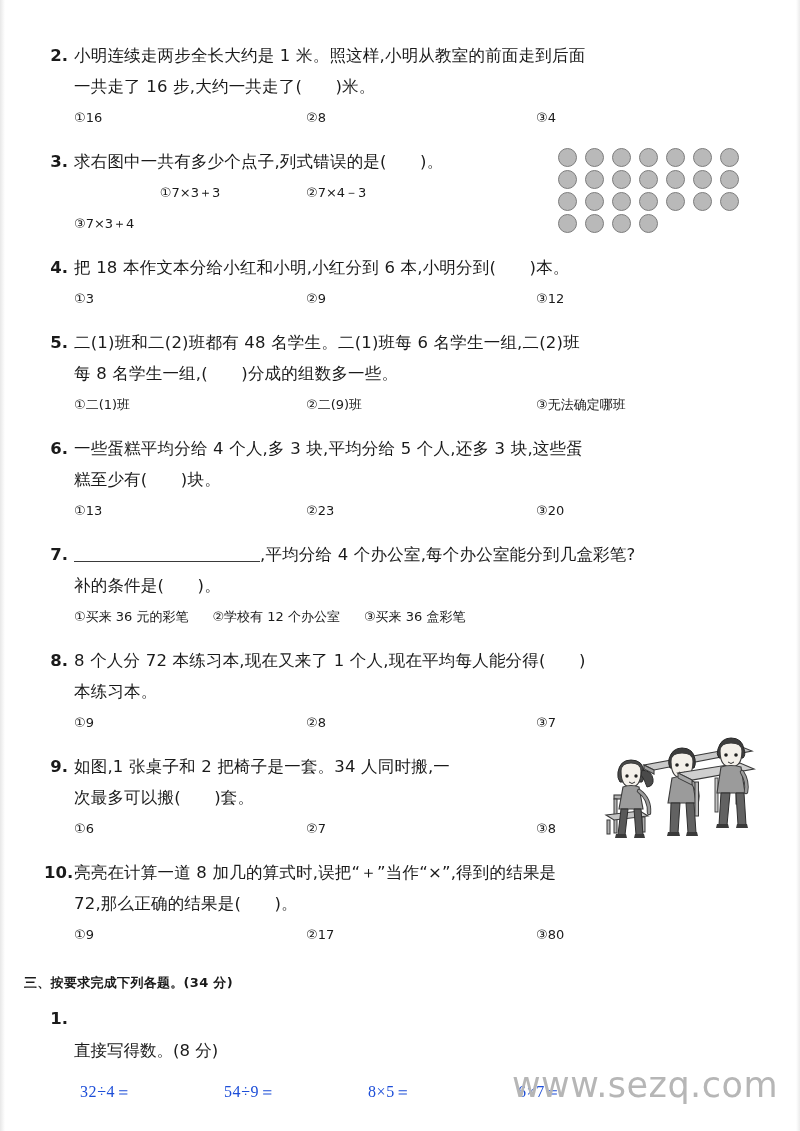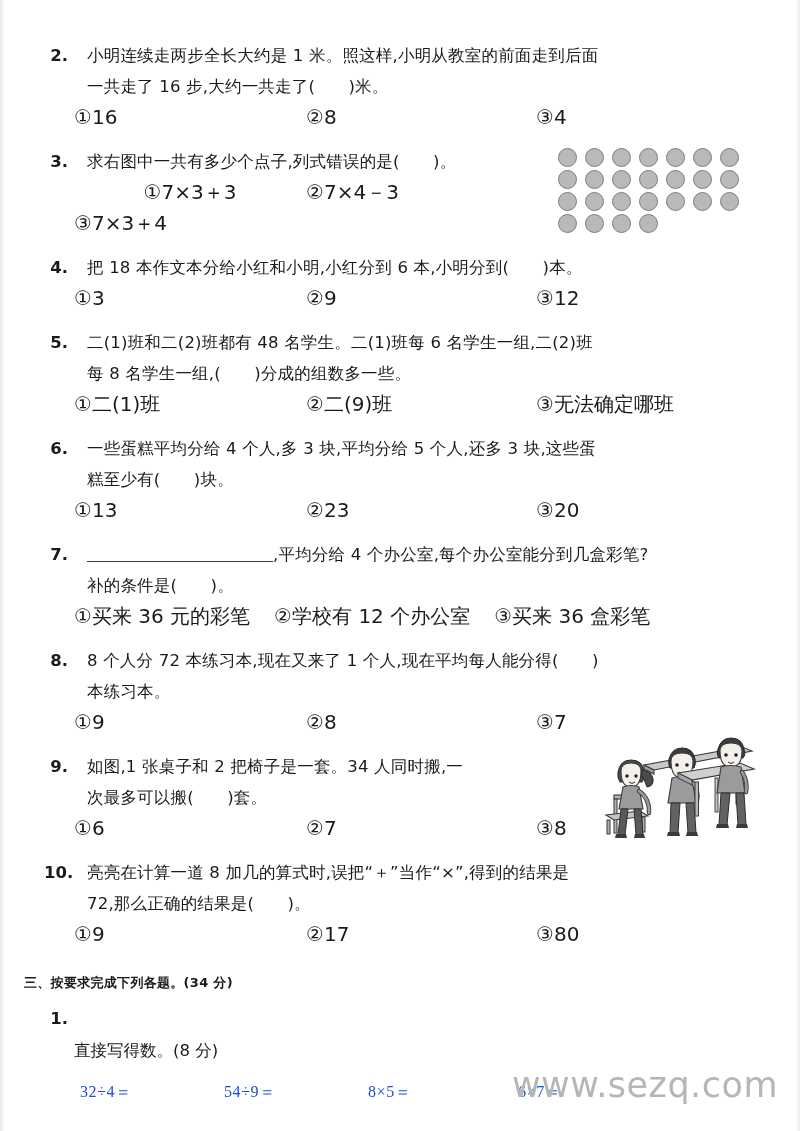--- a/index.html
+++ b/index.html
@@ -67,40 +67,39 @@
   }
   .q-body {
     flex: 1 1 auto;
     min-width: 0;
   }
   .q-stem {
     font-size: 16.5px;
     line-height: 31px;
     text-align: justify;
     letter-spacing: 0.2px;
-    margin-left: 13px;
   }
   .q-stem.narrow {
     max-width: 430px;
   }
   .q-stem.w3 {
     max-width: 490px;
   }
   .blank-line {
     display: inline-block;
     width: 186px;
     border-bottom: 1.3px solid #3a3a3a;
     height: 17px;
     vertical-align: -2px;
   }
 
   
   .opts {
     display: flex;
-    font-size: 20px;
+    font-size: 13px;
     line-height: 31px;
     margin-top: 0;
   }
   .opts .opt {
     flex: 0 0 auto;
   }
   .opts .opt:nth-child(1) { width: 232px; }
   .opts .opt:nth-child(2) { width: 230px; }
   .opts .opt:nth-child(3) { width: auto; }
   .opts.inline .opt { width: auto; margin-right: 24px; }

